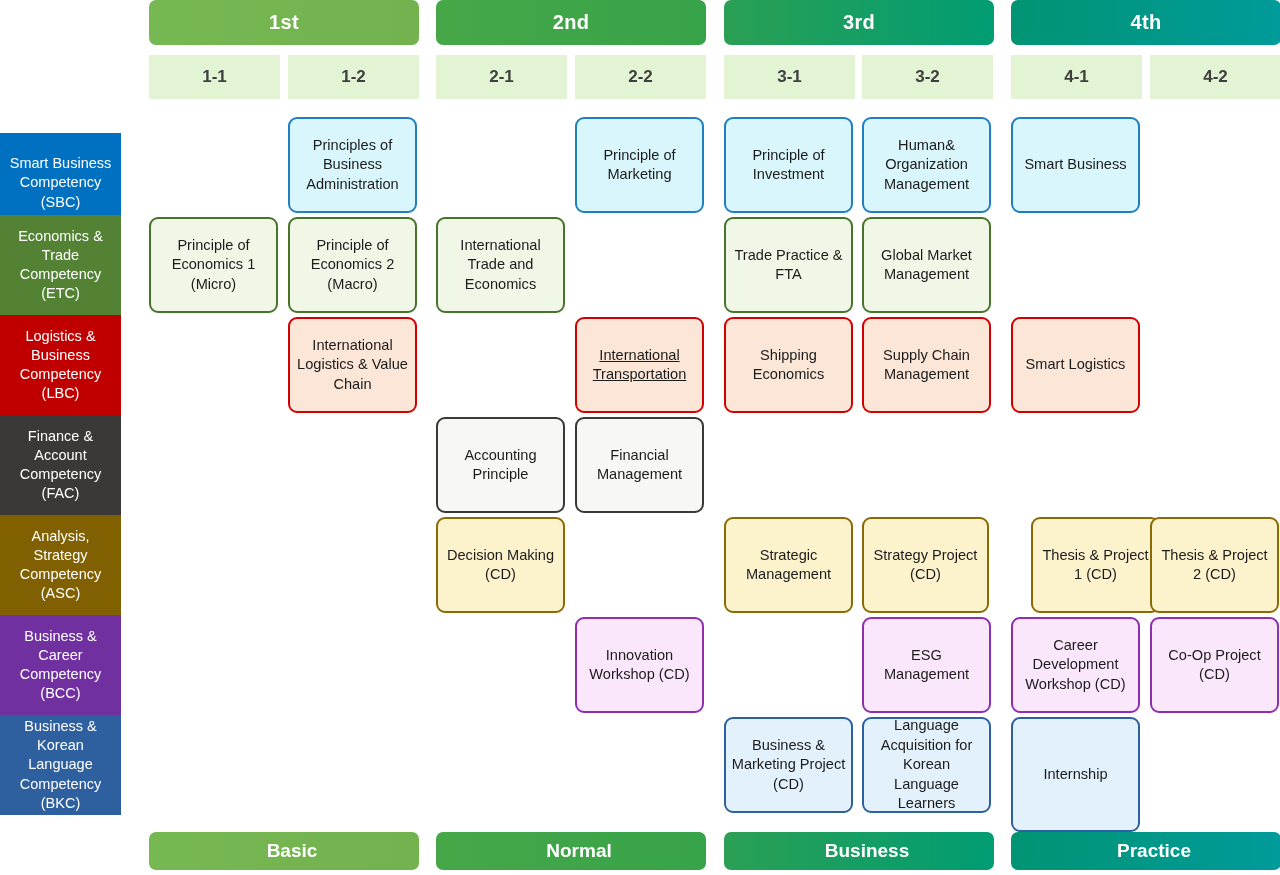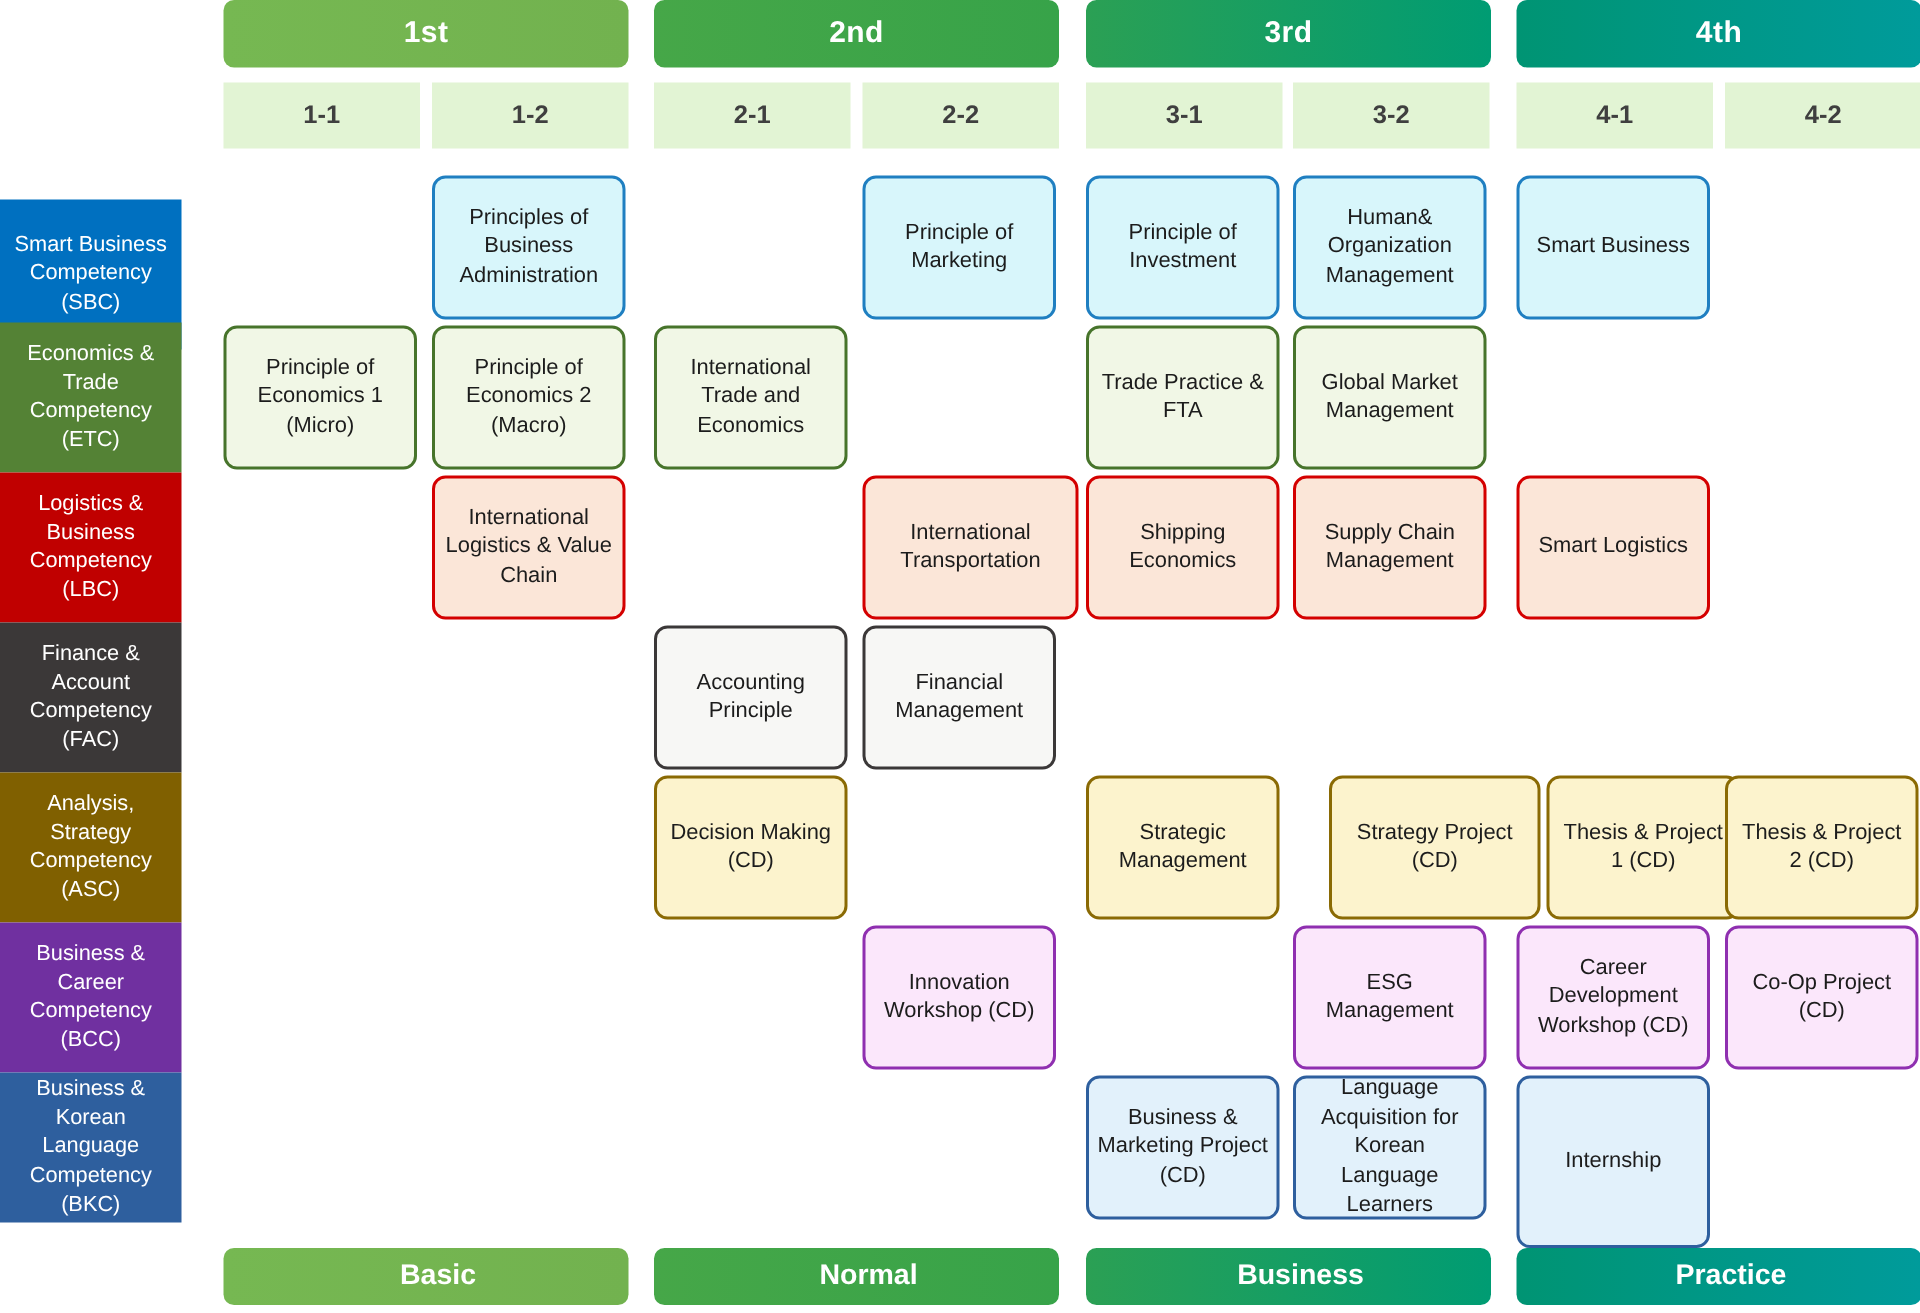--- a/index.html
+++ b/index.html
@@ -175,21 +175,21 @@
       </div>
       <div class="abs course" style="left: 724px; top: 217px; width: 129px; height: 96px; background: rgb(241, 247, 230); border-color: rgb(71, 116, 43);">
         <span>Trade Practice &amp; FTA</span>
       </div>
       <div class="abs course" style="left: 862px; top: 217px; width: 129px; height: 96px; background: rgb(241, 247, 230); border-color: rgb(71, 116, 43);">
         <span>Global Market Management</span>
       </div>
       <div class="abs course" style="left: 288px; top: 317px; width: 129px; height: 96px; background: rgb(251, 230, 216); border-color: rgb(212, 0, 0);">
         <span>International Logistics &amp; Value Chain</span>
       </div>
-      <div class="abs course" style="left: 575px; top: 317px; width: 144px; height: 96px; background: rgb(251, 230, 216); border-color: rgb(212, 0, 0);">
+      <div class="abs course" style="left: 575px; top: 317px; width: 129px; height: 96px; background: rgb(251, 230, 216); border-color: rgb(212, 0, 0); text-decoration: underline;">
         <span>International Transportation</span>
       </div>
       <div class="abs course" style="left: 724px; top: 317px; width: 129px; height: 96px; background: rgb(251, 230, 216); border-color: rgb(212, 0, 0);">
         <span>Shipping Economics</span>
       </div>
       <div class="abs course" style="left: 862px; top: 317px; width: 129px; height: 96px; background: rgb(251, 230, 216); border-color: rgb(212, 0, 0);">
         <span>Supply Chain Management</span>
       </div>
       <div class="abs course" style="left: 1011px; top: 317px; width: 129px; height: 96px; background: rgb(251, 230, 216); border-color: rgb(212, 0, 0);">
         <span>Smart Logistics</span>
@@ -199,21 +199,21 @@
       </div>
       <div class="abs course" style="left: 575px; top: 417px; width: 129px; height: 96px; background: rgb(247, 247, 245); border-color: rgb(59, 56, 56);">
         <span>Financial Management</span>
       </div>
       <div class="abs course" style="left: 436px; top: 517px; width: 129px; height: 96px; background: rgb(252, 243, 205); border-color: rgb(138, 106, 4);">
         <span>Decision Making (CD)</span>
       </div>
       <div class="abs course" style="left: 724px; top: 517px; width: 129px; height: 96px; background: rgb(252, 243, 205); border-color: rgb(138, 106, 4);">
         <span>Strategic Management</span>
       </div>
-      <div class="abs course" style="left: 862px; top: 517px; width: 141px; height: 96px; background: rgb(252, 243, 205); border-color: rgb(138, 106, 4); margin-left: 24px;">
+      <div class="abs course" style="left: 862px; top: 517px; width: 127px; height: 96px; background: rgb(252, 243, 205); border-color: rgb(138, 106, 4);">
         <span>Strategy Project (CD)</span>
       </div>
       <div class="abs course" style="left: 1011px; top: 517px; width: 129px; height: 96px; background: rgb(252, 243, 205); border-color: rgb(138, 106, 4); margin-left: 20px;">
         <span>Thesis &amp; Project 1 (CD)</span>
       </div>
       <div class="abs course" style="left: 1150px; top: 517px; width: 129px; height: 96px; background: rgb(252, 243, 205); border-color: rgb(138, 106, 4);">
         <span>Thesis &amp; Project 2 (CD)</span>
       </div>
       <div class="abs course" style="left: 575px; top: 617px; width: 129px; height: 96px; background: rgb(251, 231, 251); border-color: rgb(143, 47, 176);">
         <span>Innovation Workshop (CD)</span>

